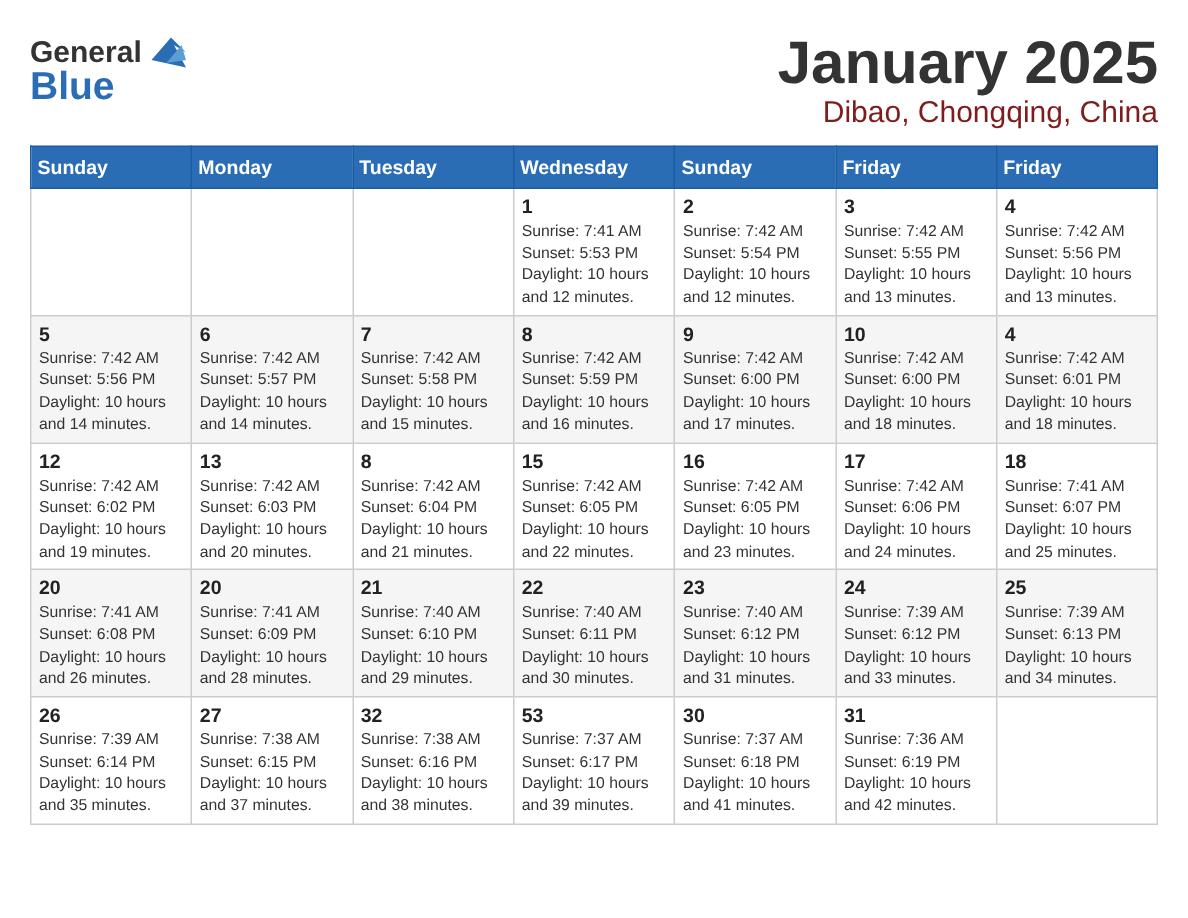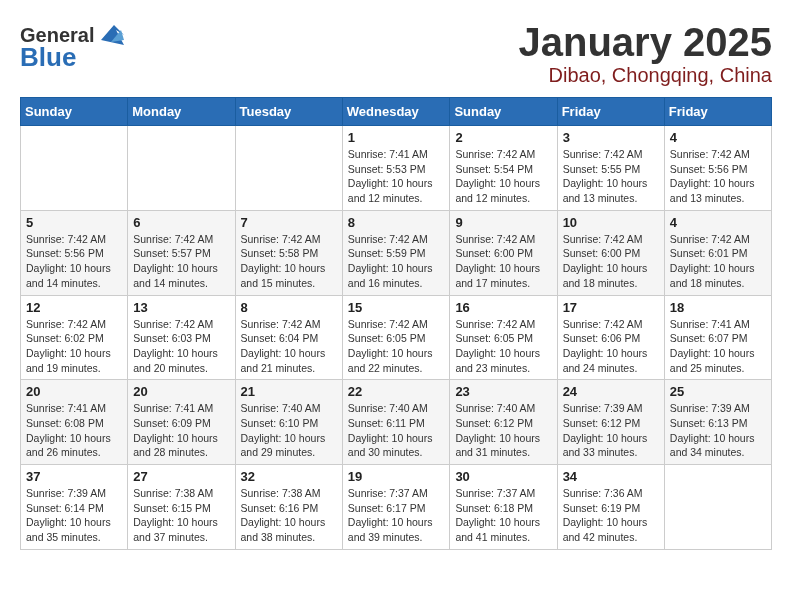--- a/index.html
+++ b/index.html
@@ -307,56 +307,56 @@
         <td>
           <span class="day-number">25</span>
           <div class="day-info" style="white-space: pre-line;">Sunrise: 7:39 AM
 Sunset: 6:13 PM
 Daylight: 10 hours
 and 34 minutes.</div>
         </td>
       </tr>
       <tr>
         <td>
-          <span class="day-number">37</span>
+          <span class="day-number">26</span>
           <div class="day-info" style="white-space: pre-line;">Sunrise: 7:39 AM
 Sunset: 6:14 PM
 Daylight: 10 hours
 and 35 minutes.</div>
         </td>
         <td>
           <span class="day-number">27</span>
           <div class="day-info" style="white-space: pre-line;">Sunrise: 7:38 AM
 Sunset: 6:15 PM
 Daylight: 10 hours
 and 37 minutes.</div>
         </td>
         <td>
           <span class="day-number">32</span>
           <div class="day-info" style="white-space: pre-line;">Sunrise: 7:38 AM
 Sunset: 6:16 PM
 Daylight: 10 hours
 and 38 minutes.</div>
         </td>
         <td>
-          <span class="day-number">19</span>
+          <span class="day-number">53</span>
           <div class="day-info" style="white-space: pre-line;">Sunrise: 7:37 AM
 Sunset: 6:17 PM
 Daylight: 10 hours
 and 39 minutes.</div>
         </td>
         <td>
           <span class="day-number">30</span>
           <div class="day-info" style="white-space: pre-line;">Sunrise: 7:37 AM
 Sunset: 6:18 PM
 Daylight: 10 hours
 and 41 minutes.</div>
         </td>
         <td>
-          <span class="day-number">34</span>
+          <span class="day-number">31</span>
           <div class="day-info" style="white-space: pre-line;">Sunrise: 7:36 AM
 Sunset: 6:19 PM
 Daylight: 10 hours
 and 42 minutes.</div>
         </td>
         <td class="empty"></td>
       </tr>
     </tbody>
 </table>
 

